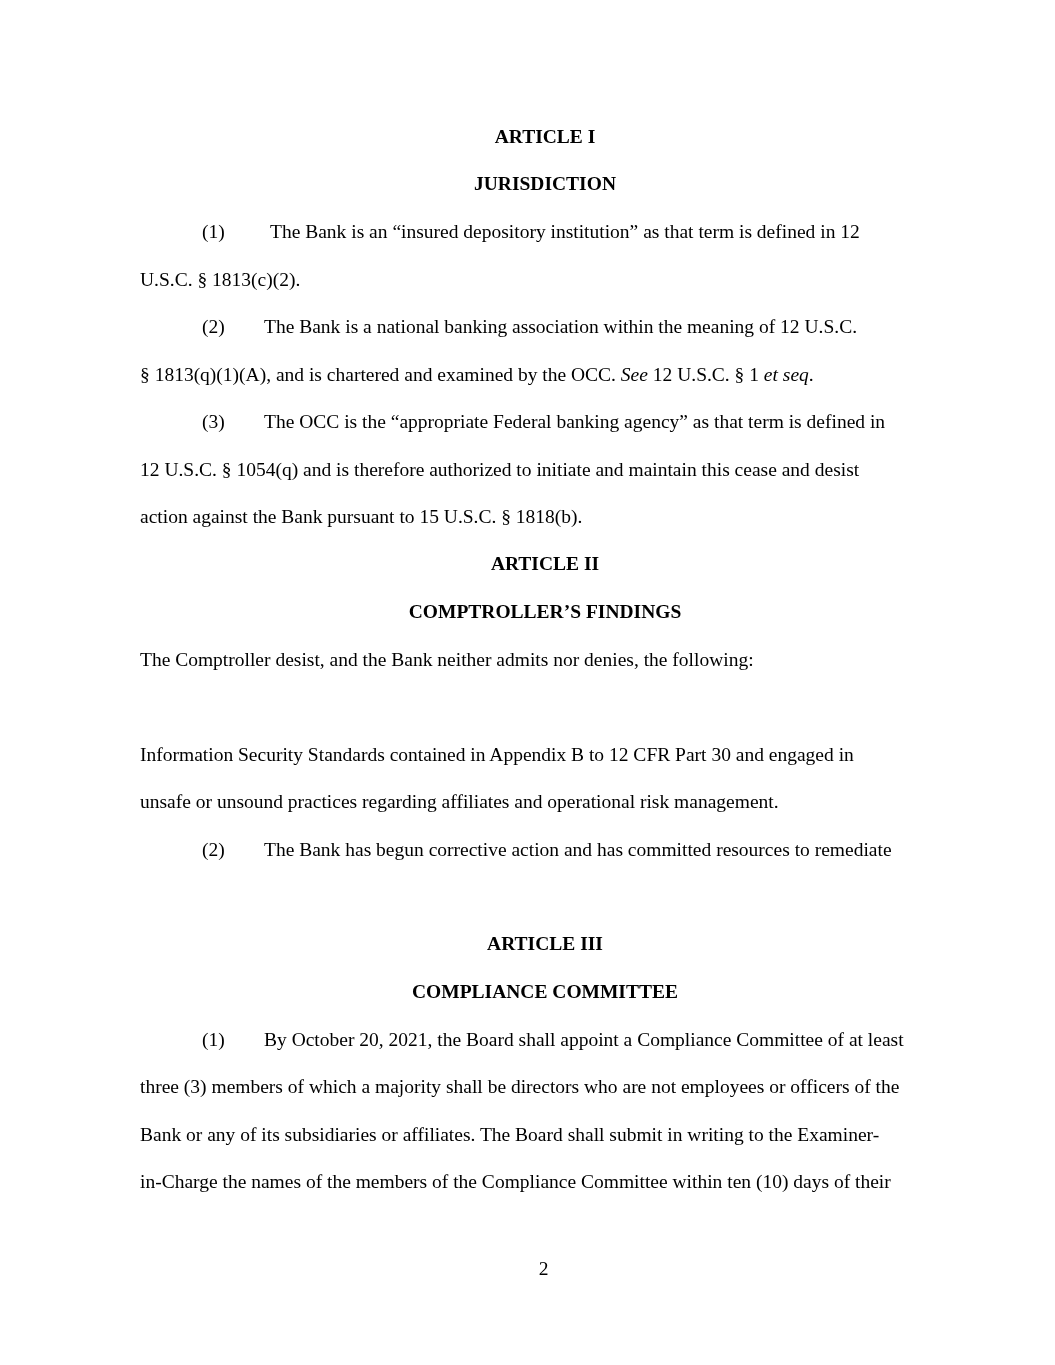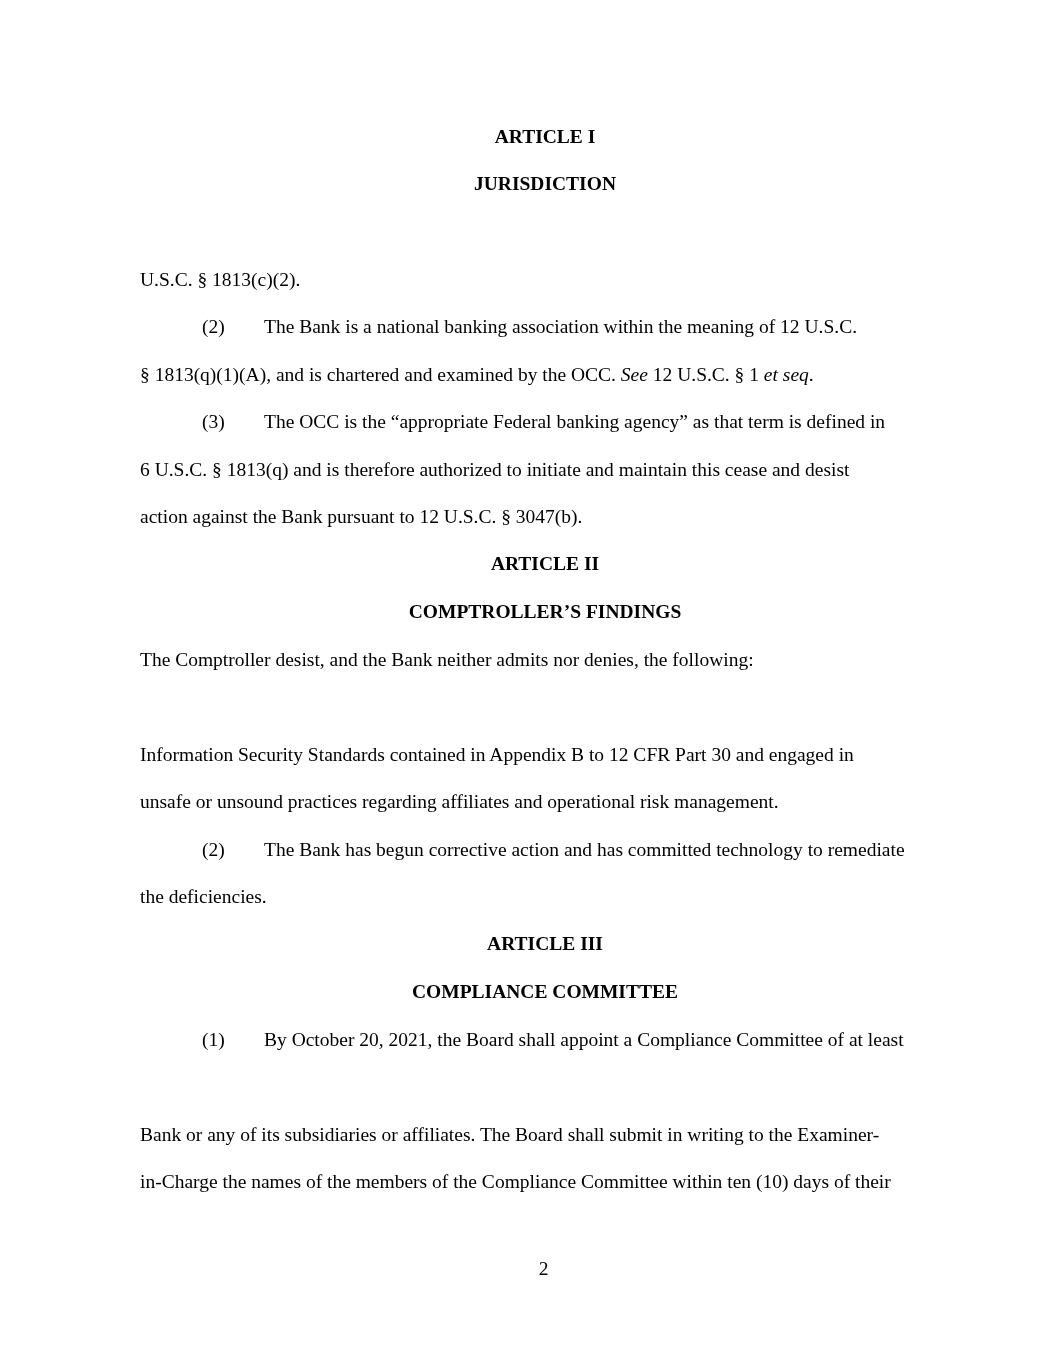--- a/index.html
+++ b/index.html
@@ -19,51 +19,54 @@
   .pagenum { position: absolute; left: 0; width: 1055px; text-align: center; top: 1258px; }
 </style>
 </head>
 <body>
 
 <div class="page">
 
   <div class="line center bold" style="top:125px">ARTICLE I</div>
   <div class="line center bold" style="top:172px"><span class="ul">JURISDICTION</span></div>
 
+  <div class="line" style="top:220px">
+    <span class="indent"></span><span class="num">(1)</span><span style="padding-left:6px">The Bank is an “insured depository institution” as that term is defined in 12</span>
+  </div>
   <div class="line" style="top:268px">U.S.C. § 1813(c)(2).</div>
 
   <div class="line" style="top:315px">
     <span class="indent"></span><span class="num">(2)</span><span>The Bank is a national banking association within the meaning of 12 U.S.C.</span>
   </div>
   <div class="line" style="top:363px">
     <span>§ 1813(q)(1)(A), and is chartered and examined by the OCC.</span> <i>See</i> <span>12 U.S.C. § 1</span> <i>et seq</i><span>.</span>
   </div>
 
   <div class="line" style="top:410px">
     <span class="indent"></span><span class="num">(3)</span><span>The OCC is the “appropriate Federal banking agency” as that term is defined in</span>
   </div>
-  <div class="line" style="top:458px">6 U.S.C. § 1813(q) and is therefore authorized to initiate and maintain this cease and desist</div>
-  <div class="line" style="top:505px">action against the Bank pursuant to 12 U.S.C. § 3047(b).</div>
+  <div class="line" style="top:458px">12 U.S.C. § 1054(q) and is therefore authorized to initiate and maintain this cease and desist</div>
+  <div class="line" style="top:505px">action against the Bank pursuant to 15 U.S.C. § 1818(b).</div>
 
   <div class="line center bold" style="top:552px">ARTICLE II</div>
   <div class="line center bold" style="top:600px"><span class="ul">COMPTROLLER’S FINDINGS</span></div>
 
   <div class="line" style="top:648px">The Comptroller desist, and the Bank neither admits nor denies, the following:</div>
 
   <div class="line" style="top:743px">Information Security Standards contained in Appendix B to 12 CFR Part 30 and engaged in</div>
   <div class="line" style="top:790px">unsafe or unsound practices regarding affiliates and operational risk management.</div>
 
   <div class="line" style="top:838px">
-    <span class="indent"></span><span class="num">(2)</span><span>The Bank has begun corrective action and has committed technology to remediate</span>
+    <span class="indent"></span><span class="num">(2)</span><span>The Bank has begun corrective action and has committed resources to remediate</span>
   </div>
-  <div class="line" style="top:885px">the deficiencies.</div>
 
   <div class="line center bold" style="top:980px"><span class="ul">COMPLIANCE COMMITTEE</span></div>
   <div class="line center bold" style="top:932px">ARTICLE III</div>
 
   <div class="line" style="top:1028px">
     <span class="indent"></span><span class="num">(1)</span><span>By October 20, 2021, the Board shall appoint a Compliance Committee of at least</span>
   </div>
+  <div class="line" style="top:1075px">three (3) members of which a majority shall be directors who are not employees or officers of the</div>
   <div class="line" style="top:1123px">Bank or any of its subsidiaries or affiliates. The Board shall submit in writing to the Examiner-</div>
   <div class="line" style="top:1170px">in-Charge the names of the members of the Compliance Committee within ten (10) days of their</div>
 
   <div class="pagenum">2</div>
 </div>
 
 </body></html>

